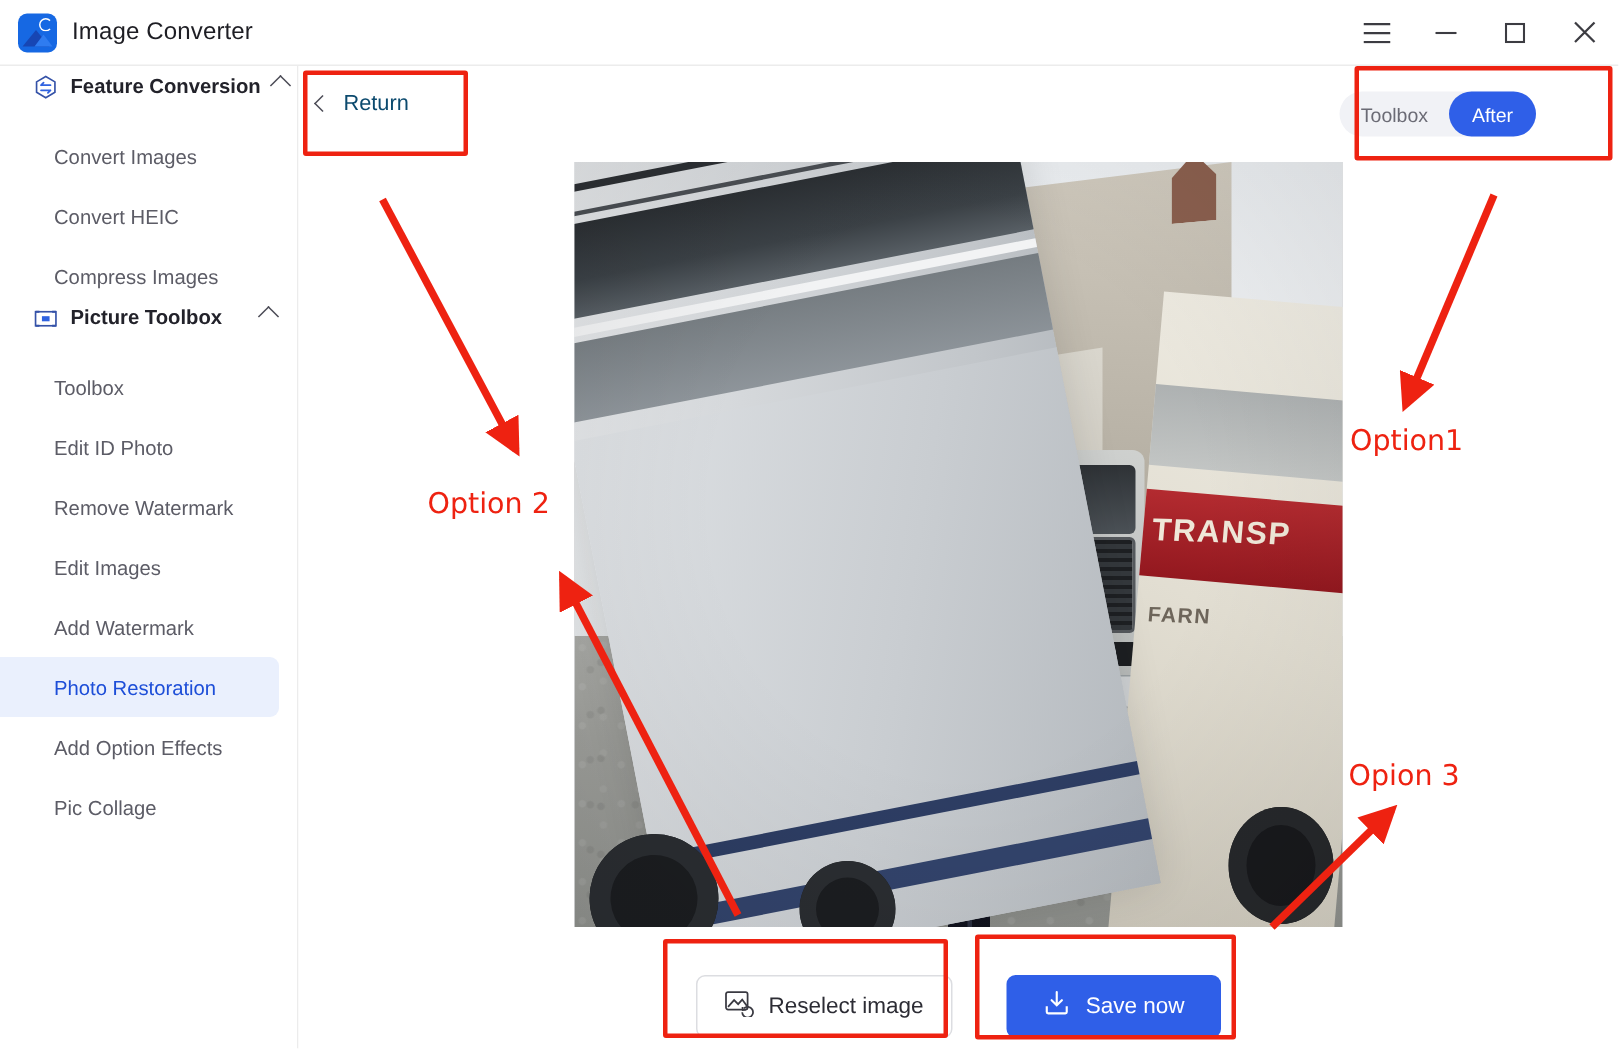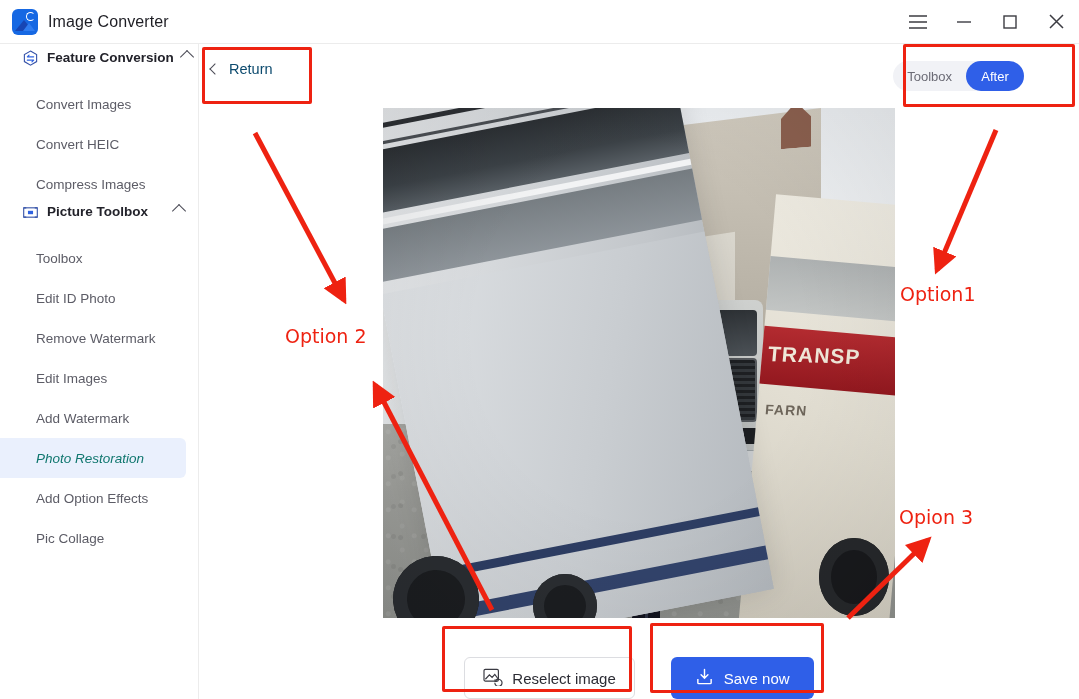--- a/index.html
+++ b/index.html
@@ -91,22 +91,21 @@
   .sec-head.fc { padding-right: 0; }
   .nav-item {
     height: 40px; display: flex; align-items: center;
     padding-left: 36px;
     font-size: 13.5px; color: #5c5c66;
     border-radius: 0 6px 6px 0;
     margin-right: 12px;
   }
   .nav-item.active {
     background: #eaf0fd;
-    color: #0f766e;
-    font-style: italic;
+    color: #1d4ed8;
   }
 
   
   .main {
     position: absolute; top: 44px; left: 199px;
     width: 880px; height: 655px;
     background: #ffffff;
   }
   .toolbar-row {
     position: relative;
@@ -475,21 +474,21 @@
   }
   .photo-vig {
     position:absolute; inset:0;
     background: radial-gradient(ellipse at 50% 45%, transparent 45%, rgba(0,0,0,.08) 100%);
     pointer-events:none;
   }
 
   
   .actions {
     position: absolute; left: 0; top: 598px; width: 880px; height: 57px;
-    display: flex; align-items: flex-end; justify-content: center; gap: 36px;
+    display: flex; align-items: center; justify-content: center; gap: 36px;
   }
   .btn-reselect {
     display:flex; align-items:center; gap:9px;
     height: 42px; padding: 0 18px;
     border: 1px solid #dcdde1; border-radius: 6px;
     background:#ffffff; color:#2c2c34; font-size:15px;
   }
   .btn-save {
     display:flex; align-items:center; gap:10px;
     height: 42px; padding: 0 24px;

